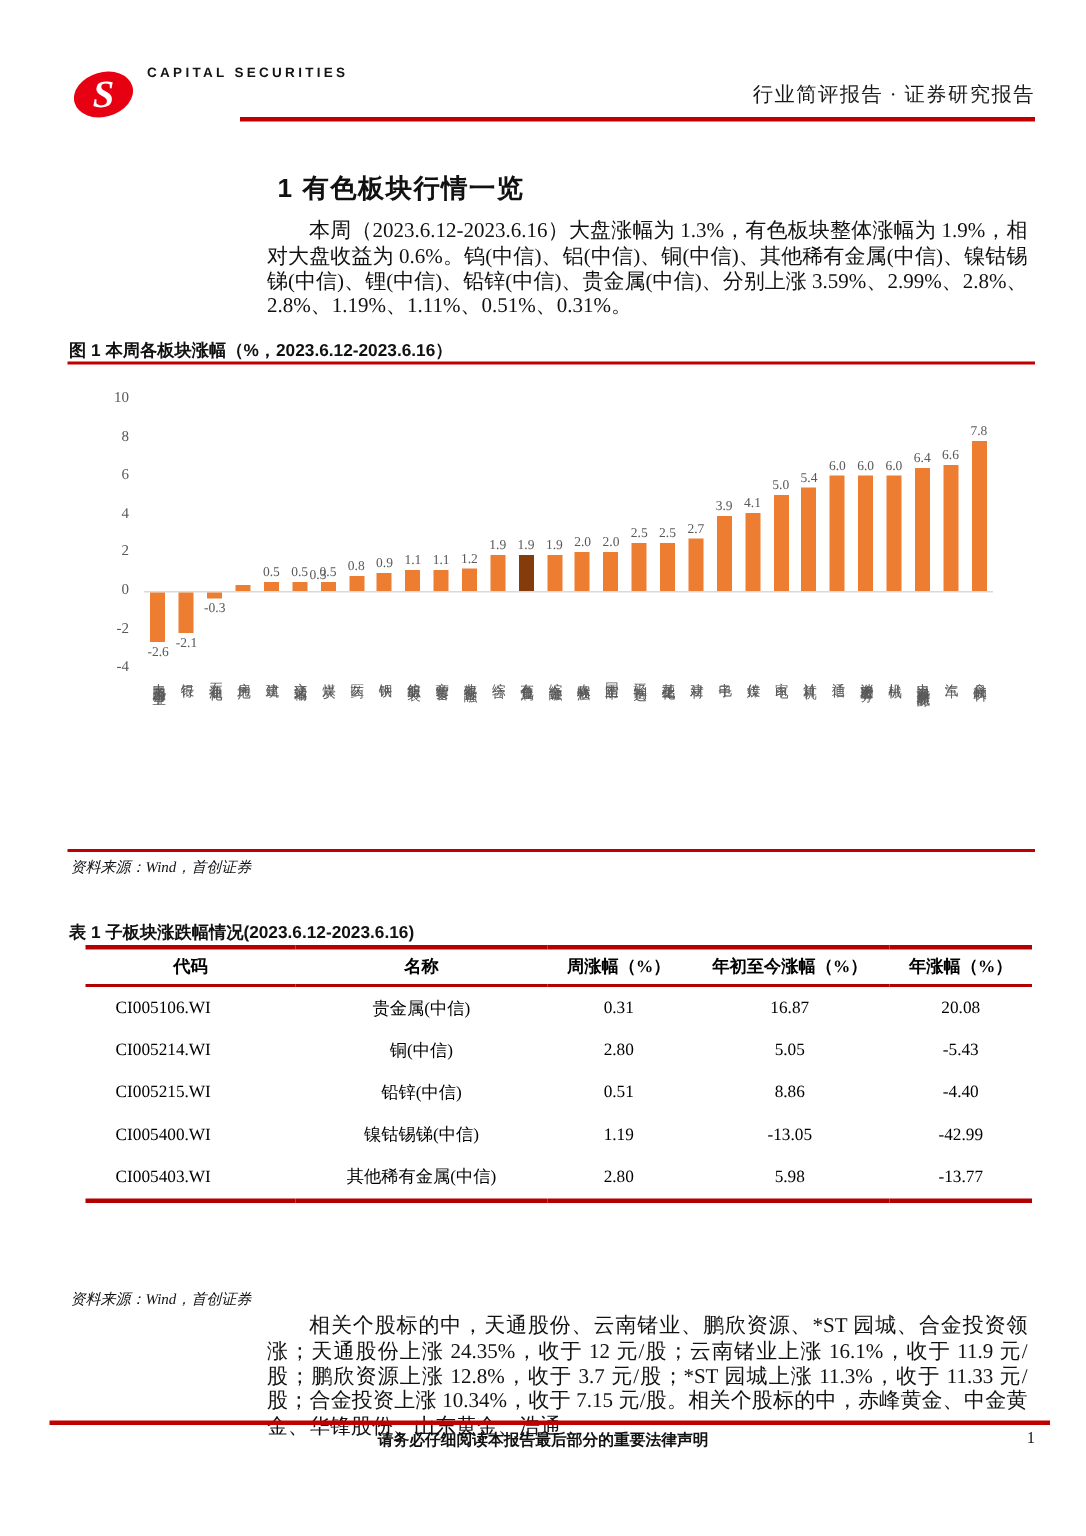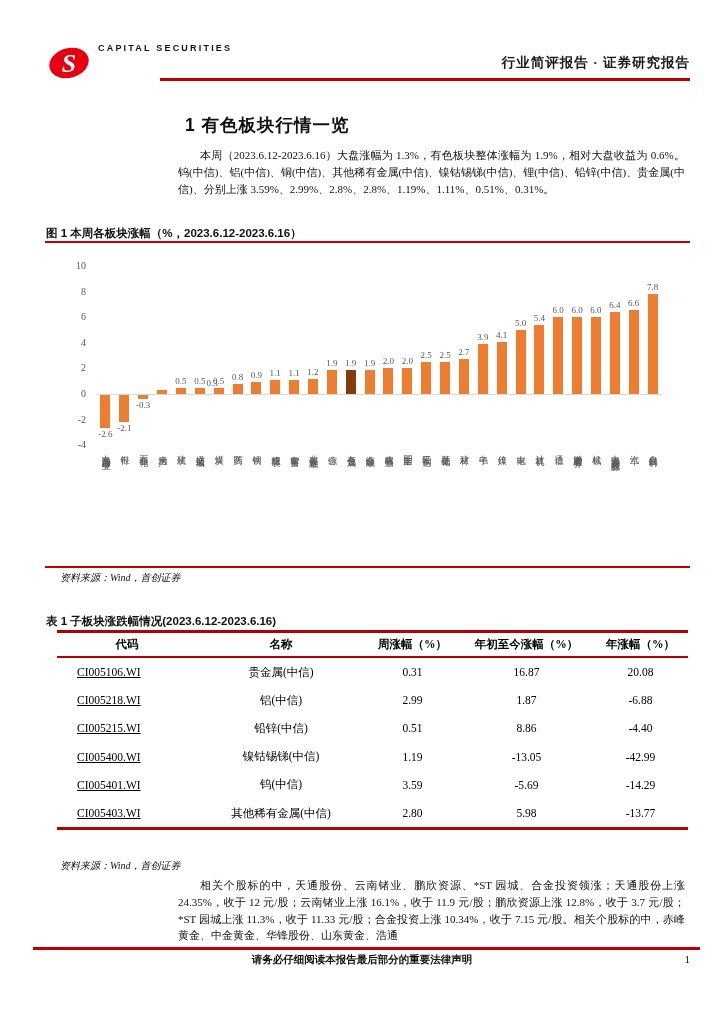--- a/index.html
+++ b/index.html
@@ -7,35 +7,35 @@
     width:724px; height:1024px; background:#ffffff; position:relative;
     font-family:"Liberation Serif", serif; color:#1a1a1a; overflow:hidden;
   }
   .abs { position:absolute; }
 
   
   .logo-wrap { top:42px; left:46px; display:flex; align-items:flex-start; gap:6px; }
   .logo-text { display:flex; flex-direction:column; }
   .logo-cn { font-family:"Liberation Sans", sans-serif; font-weight:bold; font-size:27px; line-height:28px; letter-spacing:2px; color:#141414; }
   .logo-en { font-family:"Liberation Sans", sans-serif; font-weight:bold; font-size:9px; letter-spacing:2.2px; color:#141414; margin-top:1px; }
-  .report-type { top:54px; right:34px; font-size:13.5px; font-weight:bold; color:#1a1a1a; letter-spacing:1px; }
+  .report-type { top:54px; right:34px; font-size:13.5px; font-weight:normal; color:#1a1a1a; letter-spacing:1px; }
   .header-rule { top:78px; left:160px; width:530px; height:3px; background:#c00000; }
 
   
   .section-title { top:113px; left:185px; font-family:"Liberation Sans", sans-serif; font-weight:bold; font-size:17.5px; color:#111; letter-spacing:1px;text-align:right; }
-  .body-para { left:178px; width:507px; font-size:11px; line-height:16.8px; text-align:justify; text-indent:2em; color:#111; }
+  .body-para { left:178px; width:507px; font-size:14px; line-height:16.8px; text-align:justify; text-indent:2em; color:#111; }
   .para1 { top:147px; }
   .para2 { top:877px; }
 
   
   .fig-caption { top:226px; left:46px; font-family:"Liberation Sans", sans-serif; font-weight:bold; font-size:11.5px; color:#111; }
   .rule { left:45px; width:645px; background:#c00000; }
   .fig-top-rule { top:241px; height:2px; }
   .fig-bottom-rule { top:566px; height:2px; }
-  .source-note { left:60px; font-size:10px; font-style:italic; color:#111;font-family:Liberation Serif, serif; }
+  .source-note { left:47px; font-size:10px; font-style:italic; color:#111;font-family:Liberation Serif, serif; }
   .fig-source { top:571px; }
 
   
   .chart { top:258px; left:60px; width:620px; height:300px; }
   .chart-yaxis { position:absolute; left:0; top:8px; width:26px; height:180px; }
   .ytick { position:absolute; right:0; font-size:10px; color:#595959; white-space:nowrap; }
   .chart-plot { position:absolute; left:36px; top:8px; width:566px; height:180px; }
   .zero-line { position:absolute; left:0; top:128px; width:100%; height:1px; background:#d9d9d9; }
   .bar { position:absolute; width:10px; background:#ED7D31; }
   .bar.hl { background:#843C0C; }
@@ -44,21 +44,21 @@
   .cat { position:absolute; top:0; display:flex; justify-content:center; }
   .cat span { writing-mode:vertical-rl; text-orientation:upright; font-size:9px; line-height:1.05; letter-spacing:1px; color:#595959; }
 
   
   .table-title { top:614px; left:46px; font-family:"Liberation Sans", sans-serif; font-weight:bold; font-size:11.5px; color:#111; }
   .table-wrap { top:630px; left:57px; }
   table.data-table { border-collapse:collapse; width:631px; font-size:11.5px; color:#000;
     border-top:3px solid #b30000; border-bottom:3px solid #b30000; }
   table.data-table th { font-weight:bold; height:23px; text-align:center; border-bottom:2px solid #b30000; padding:0;margin-top:36px; }
   table.data-table td { height:28.2px; text-align:center; padding:0; }
-  table.data-table td:first-child { text-align:left; padding-left:20px;text-decoration:underline; }
+  table.data-table td:first-child { text-align:left; padding-left:20px; }
   table.data-table col:nth-child(1){width:140px;} table.data-table col:nth-child(2){width:168px;}
   table.data-table col:nth-child(3){width:95px;}  table.data-table col:nth-child(4){width:133px;}
   table.data-table col:nth-child(5){width:95px;}
   .table-source { top:859px; }
 
   
   .footer-rule { top:947px; left:33px; width:667px; height:3px; background:#c00000; }
   .footer-text { top:953px; left:0; width:724px; text-align:center; font-size:10.5px; font-weight:bold; color:#111; }
   .page-num { top:953px; right:34px; font-size:11px; color:#111; }
 </style>
@@ -277,48 +277,41 @@
       </thead>
     <tbody>
         <tr>
           <td>CI005106.WI</td>
           <td>贵金属(中信)</td>
           <td>0.31</td>
           <td>16.87</td>
           <td>20.08</td>
         </tr>
         <tr>
-          <td>CI005218.WI</td>
-          <td>铝(中信)</td>
-          <td>2.99</td>
-          <td>1.87</td>
-          <td>-6.88</td>
+          <td>CI005214.WI</td>
+          <td>铜(中信)</td>
+          <td>2.80</td>
+          <td>5.05</td>
+          <td>-5.43</td>
         </tr>
         <tr>
           <td>CI005215.WI</td>
           <td>铅锌(中信)</td>
           <td>0.51</td>
           <td>8.86</td>
           <td>-4.40</td>
         </tr>
         <tr>
           <td>CI005400.WI</td>
           <td>镍钴锡锑(中信)</td>
           <td>1.19</td>
           <td>-13.05</td>
           <td>-42.99</td>
         </tr>
         <tr>
-          <td>CI005401.WI</td>
-          <td>钨(中信)</td>
-          <td>3.59</td>
-          <td>-5.69</td>
-          <td>-14.29</td>
-        </tr>
-        <tr>
           <td>CI005403.WI</td>
           <td>其他稀有金属(中信)</td>
           <td>2.80</td>
           <td>5.98</td>
           <td>-13.77</td>
         </tr>
       </tbody>
   </table>
 </div>
 <div class="abs source-note table-source">资料来源：Wind，首创证券</div>

